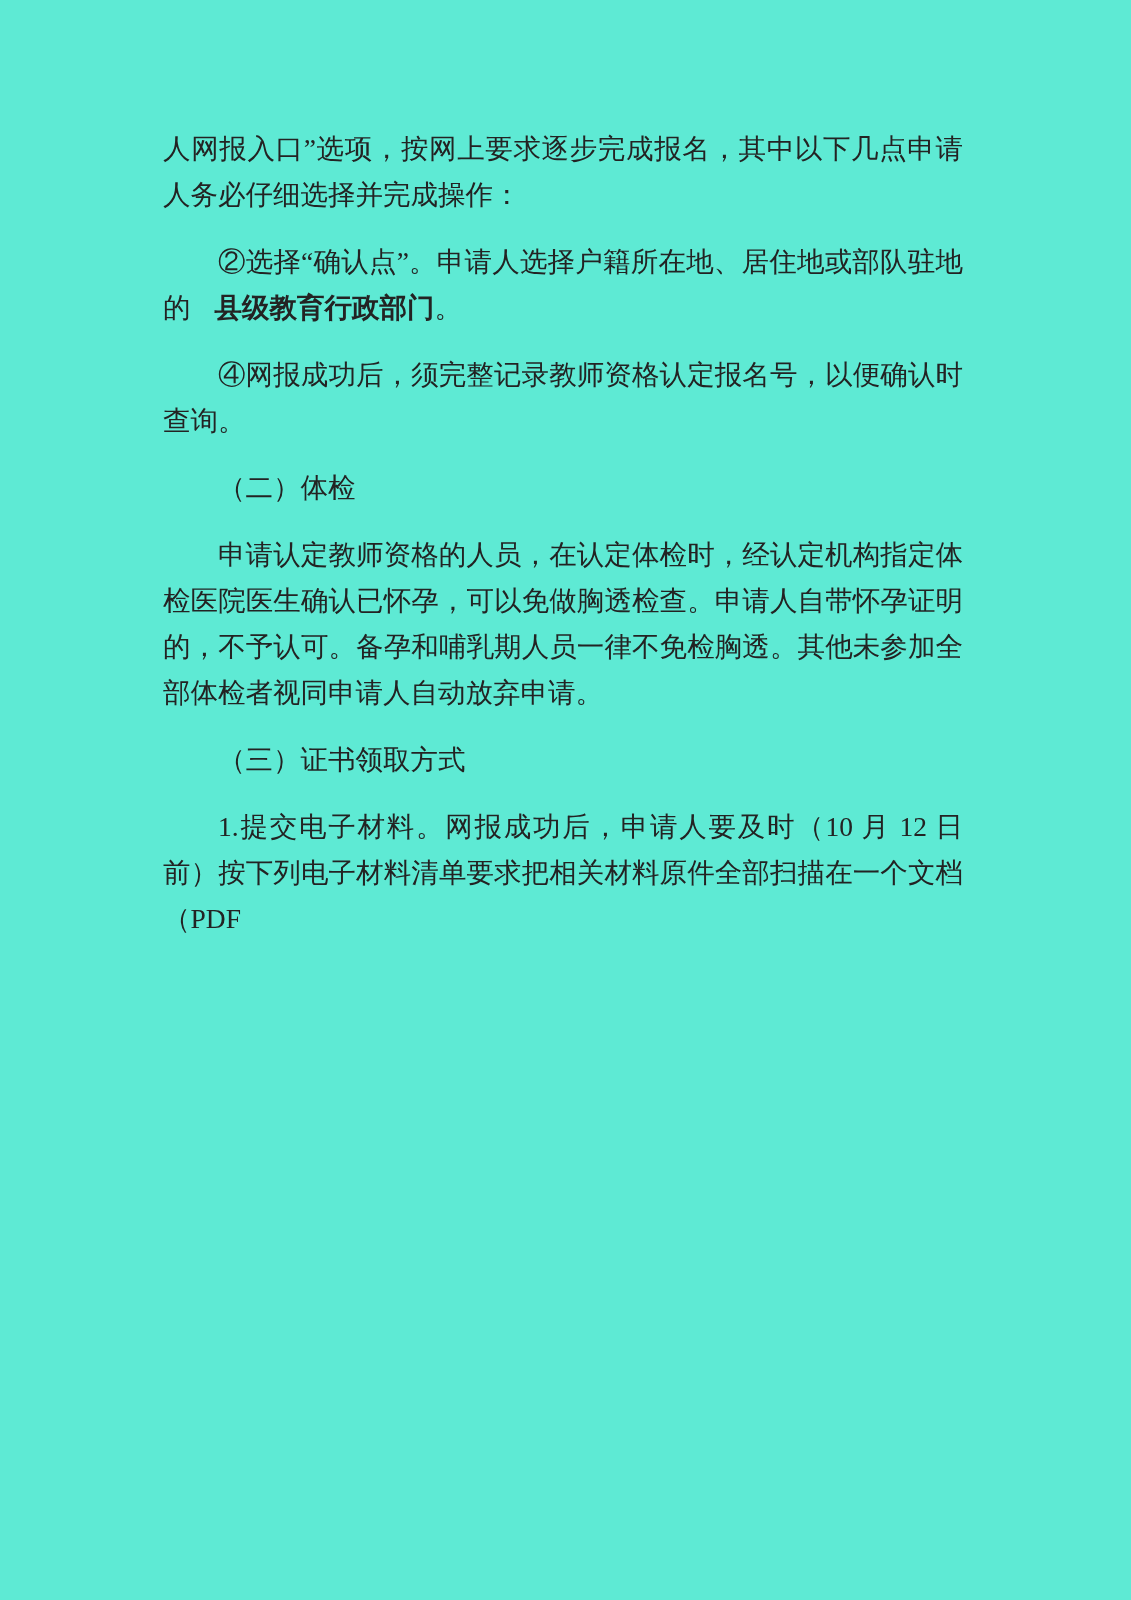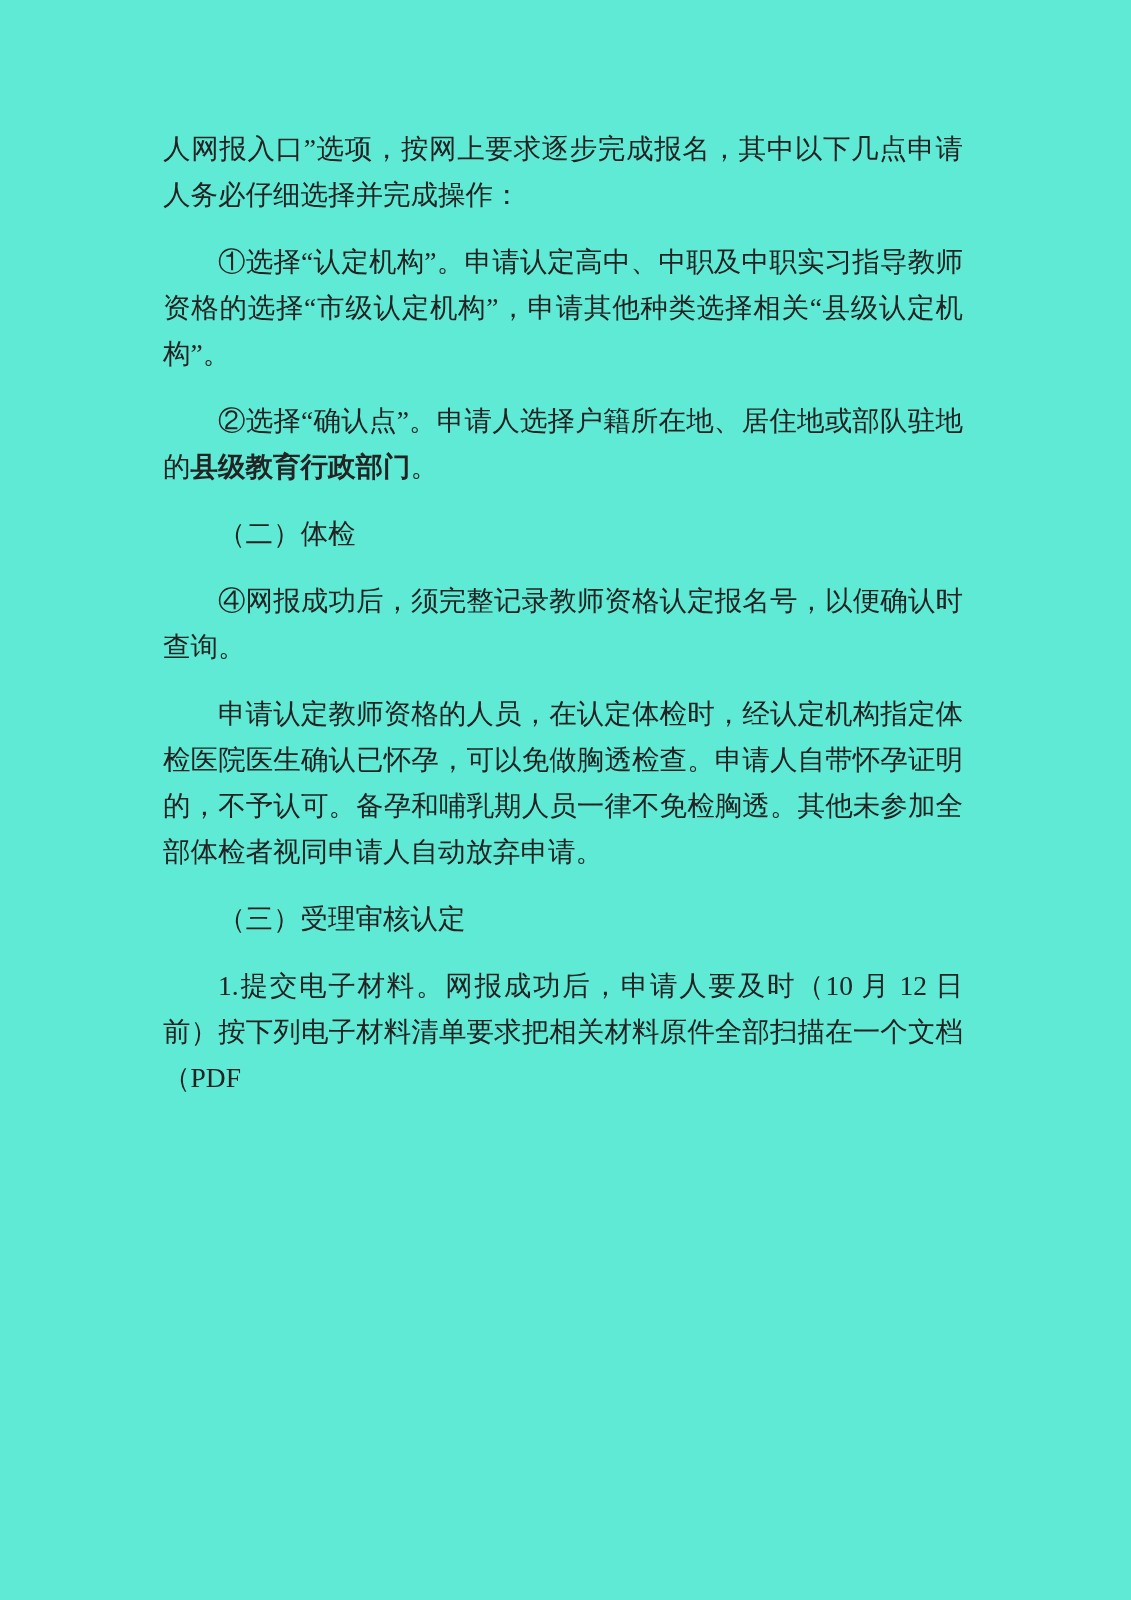--- a/index.html
+++ b/index.html
@@ -32,29 +32,29 @@
     word-break: break-all;
   }
   .para.indent {
     text-indent: 2em;
   }
   .para:last-child {
     margin-bottom: 1px;
   }
   .run-bold {
     font-weight: 700;
+    padding-left: 24px;
   }
 </style>
 </head>
 <body>
 
 <div class="page">
   <main class="content" id="doc-body" style="color: rgb(35, 35, 35);">
       <p class="para"><span class="run">人网报入口”选项，按网上要求逐步完成报名，其中以下几点申请人务必仔细选择并完成操作：</span></p>
-      <p class="para indent"><span class="run">①选择“认定机构”。申请认定高中、中职及中职实习指导教师资格的选择“市级认定机构”，申请其他种类选择相关“县级认定机构”。</span></p>
       <p class="para indent"><span class="run">②选择“确认点”。申请人选择户籍所在地、居住地或部队驻地的</span><span class="run-bold">县级教育行政部门</span><span class="run">。</span></p>
+      <p class="para indent"><span class="run">④网报成功后，须完整记录教师资格认定报名号，以便确认时查询。</span></p>
       <p class="para indent"><span class="run">（二）体检</span></p>
-      <p class="para indent"><span class="run">④网报成功后，须完整记录教师资格认定报名号，以便确认时查询。</span></p>
       <p class="para indent"><span class="run">申请认定教师资格的人员，在认定体检时，经认定机构指定体检医院医生确认已怀孕，可以免做胸透检查。申请人自带怀孕证明的，不予认可。备孕和哺乳期人员一律不免检胸透。其他未参加全部体检者视同申请人自动放弃申请。</span></p>
-      <p class="para indent"><span class="run">（三）受理审核认定</span></p>
+      <p class="para indent"><span class="run">（三）证书领取方式</span></p>
       <p class="para indent"><span class="run">1.提交电子材料。网报成功后，申请人要及时（10 月 12 日前）按下列电子材料清单要求把相关材料原件全部扫描在一个文档（PDF</span></p>
     </main>
 </div>
 
 </body></html>

